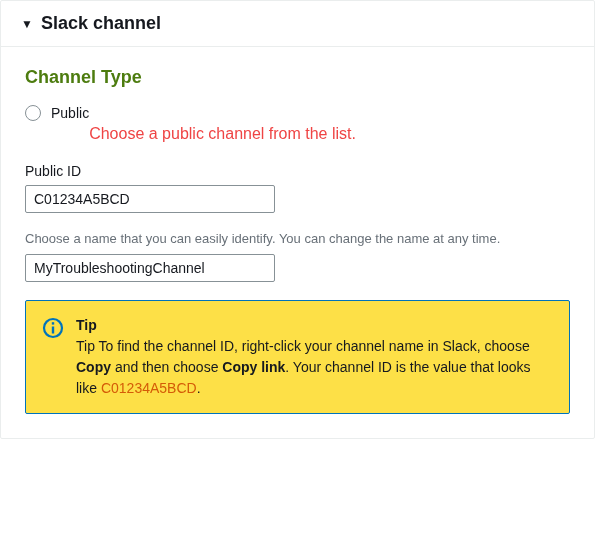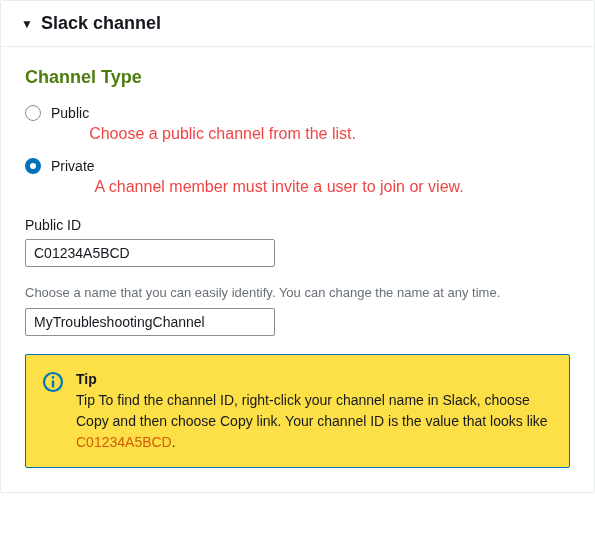--- a/index.html
+++ b/index.html
@@ -127,47 +127,40 @@
       color: #16191f;
     }
     .info-title {
       font-weight: 700;
       display: block;
     }
     .example-id {
       color: #d45b07;
     }
     .bold {
-      font-weight: 400;
+      font-weight: 700;
     }
   </style>
 </head>
 <body>
 
 <div class="panel">
   <div class="panel-header">
     <span class="caret">▼</span>
     <span class="panel-title">Slack channel</span>
   </div>
   <div class="panel-body">
     <div class="section-heading">Channel Type</div>
 
     <div class="radio-group">
       <div class="radio-option">
         <div class="radio-circle"></div>
         <div class="radio-text">
           <span class="radio-label">Public</span>
           <span class="radio-desc">Choose a public channel from the list.</span>
-        </div>
-      </div>
-      <div class="radio-option">
-        <div class="radio-circle checked"></div>
-        <div class="radio-text">
-          <span class="radio-label">Private</span>
-          <span class="radio-desc">A channel member must invite a user to join or view.</span>
         </div>
       </div>
     </div>
 
     <div class="field-group">
       <label class="field-label">Public ID</label>
       <input type="text" class="text-input" value="C01234A5BCD" style="">
     </div>
 
     <div class="field-group">

